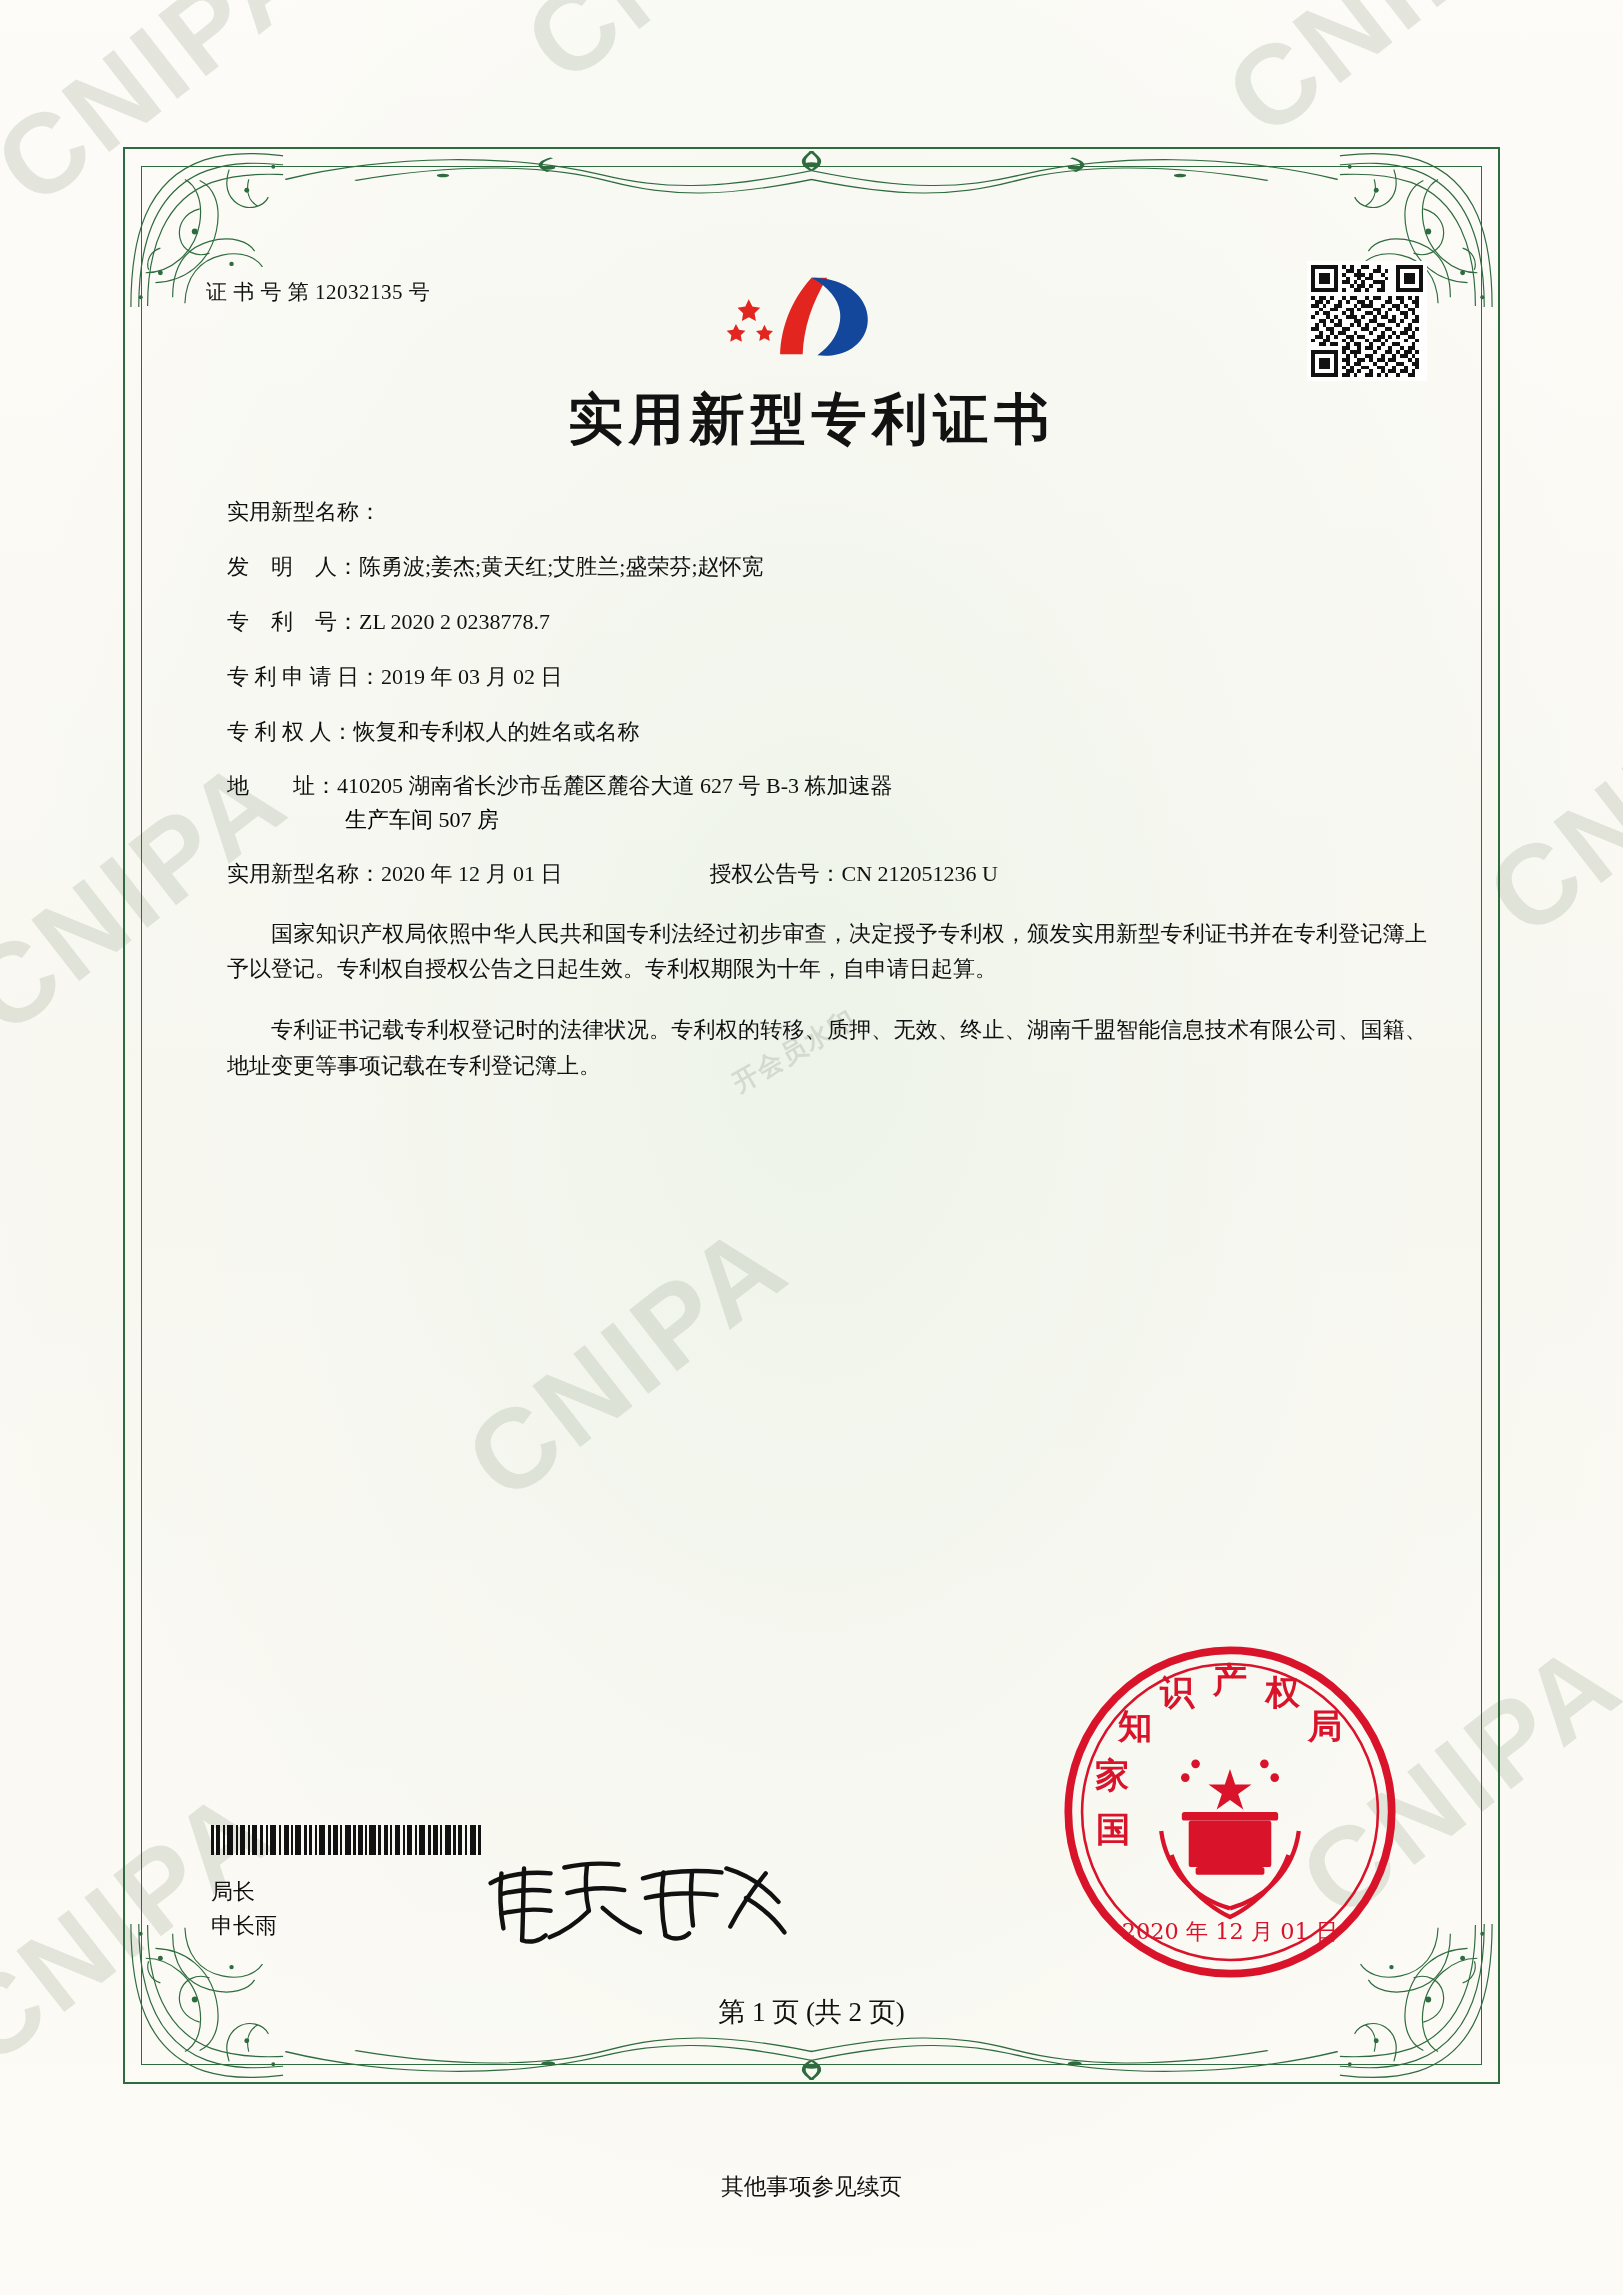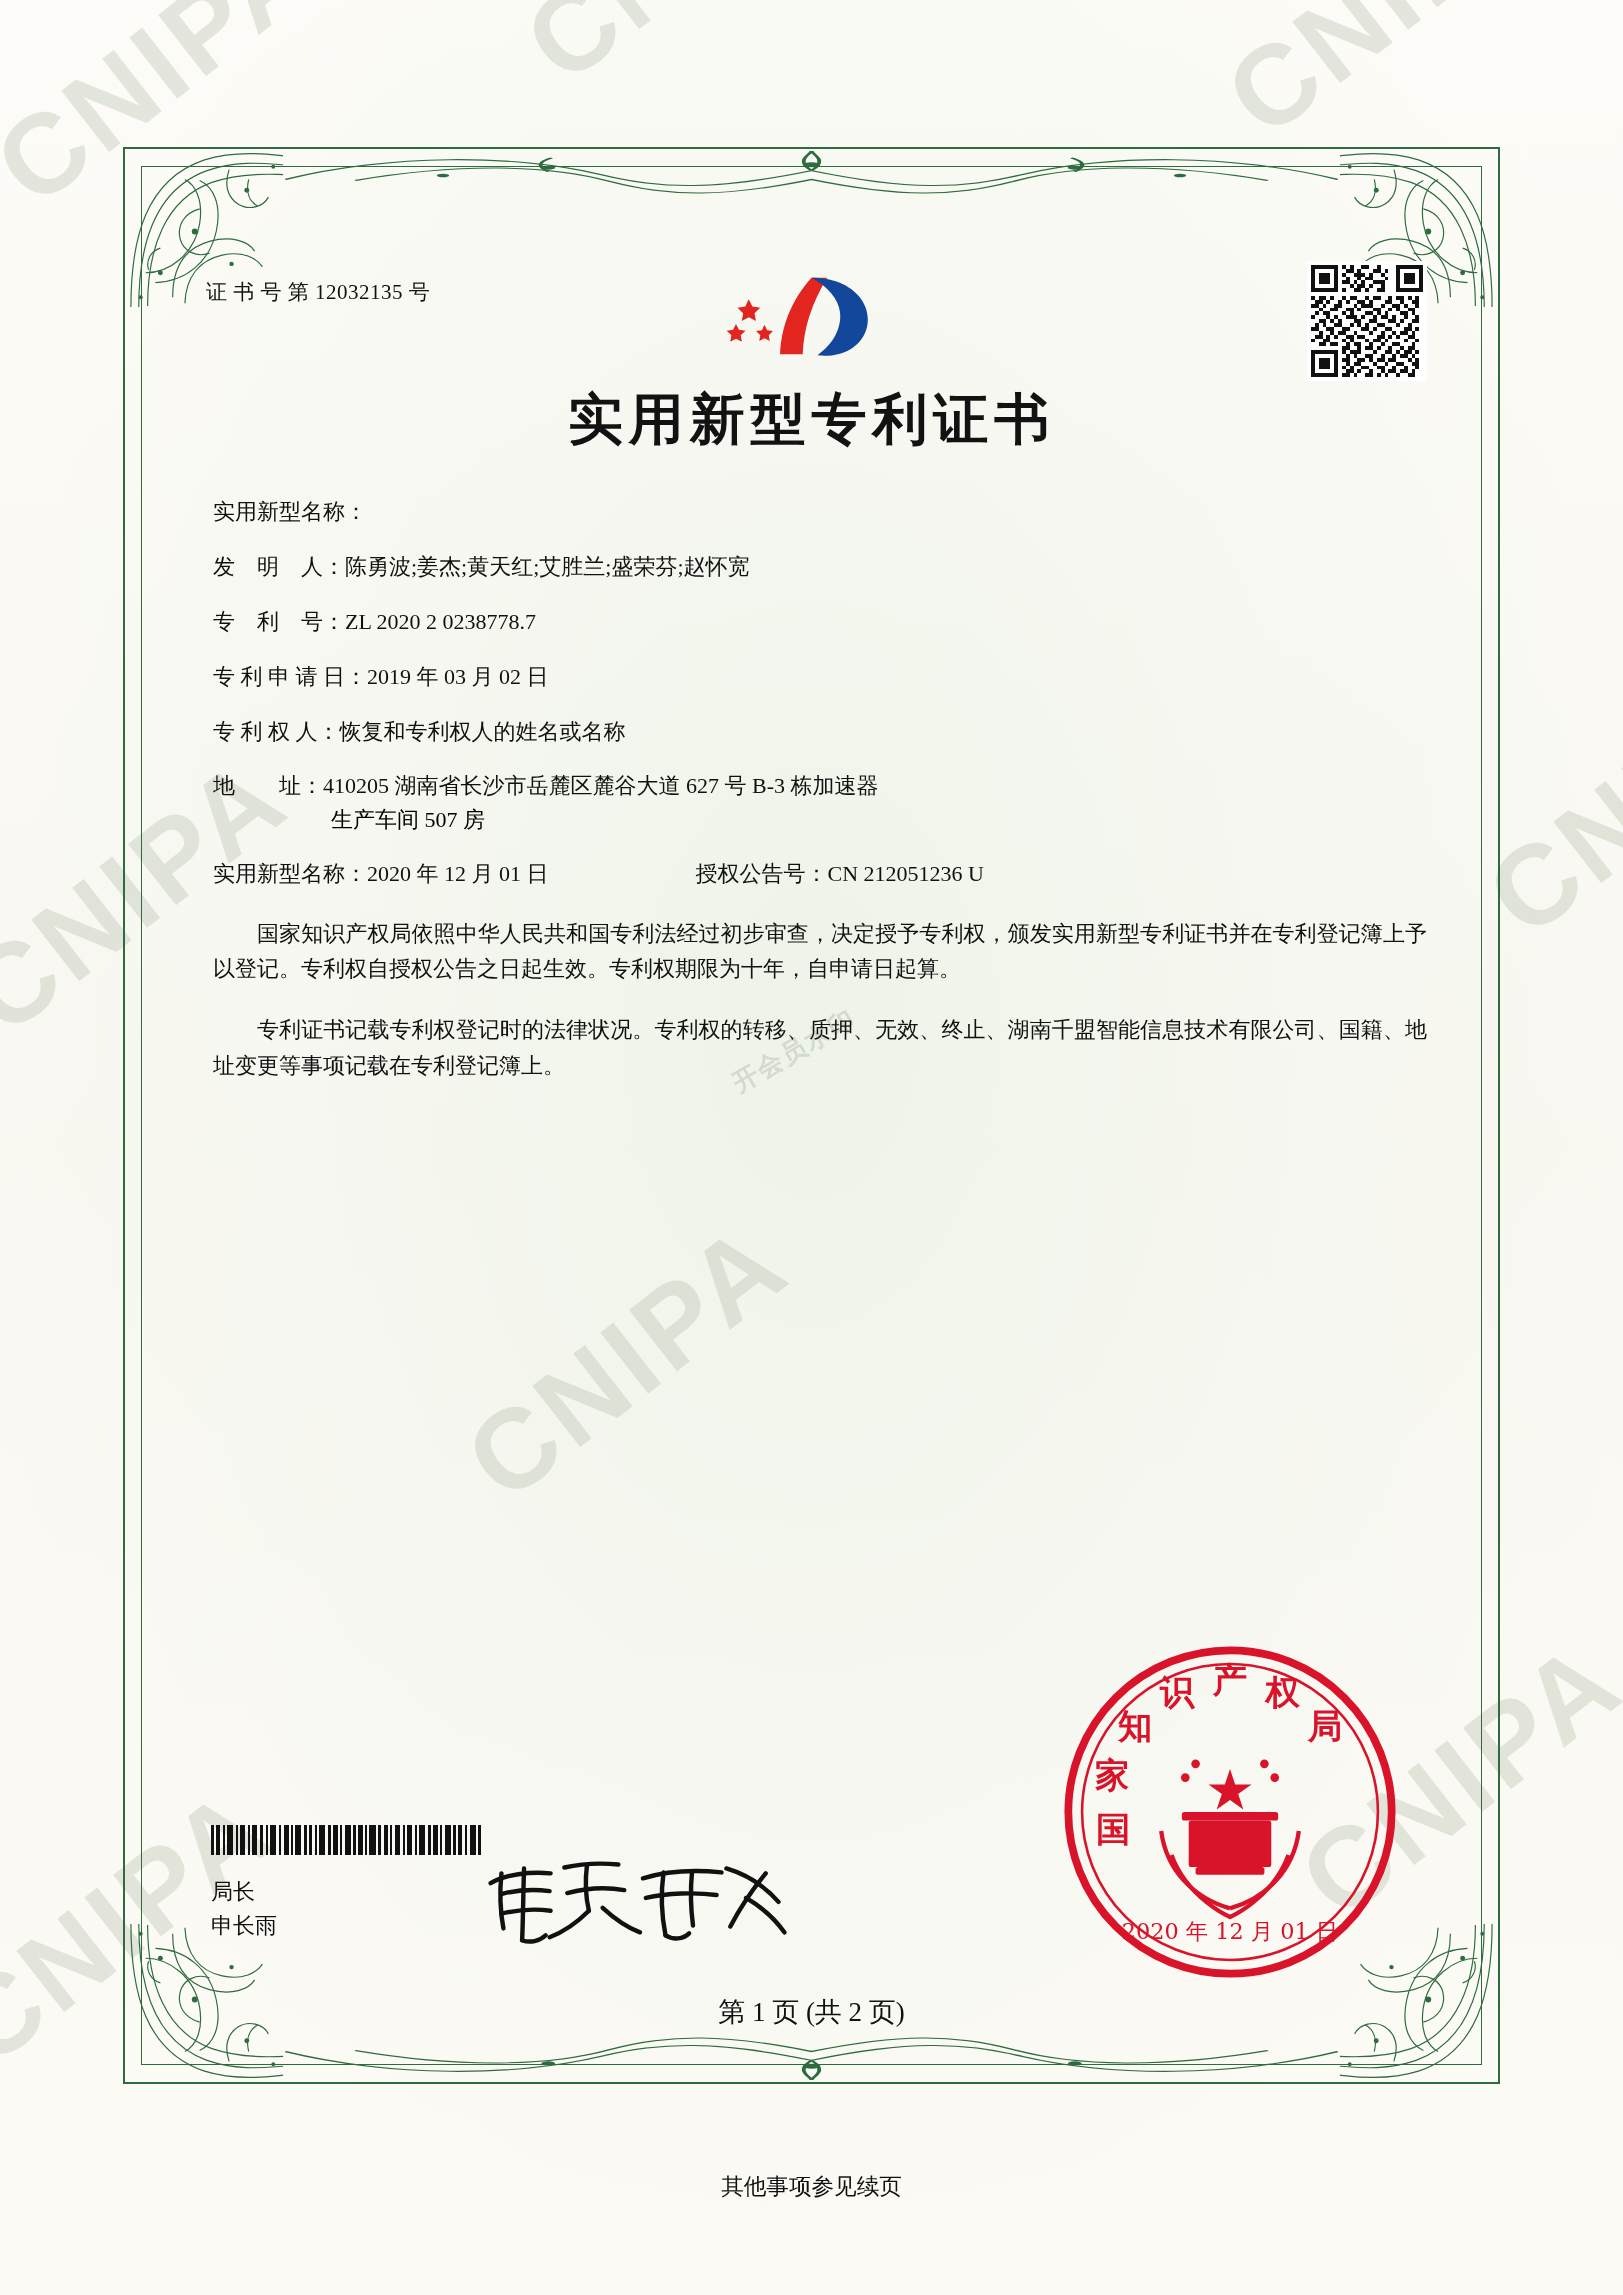--- a/index.html
+++ b/index.html
@@ -114,21 +114,21 @@
     text-align: center;
     font-size: 55px;
     font-weight: 700;
     letter-spacing: 5.9px;
     color: #121212;
     font-family: "DejaVu Serif", "Liberation Serif", serif;
   }
 
   .fields {
     position: absolute;
-    left: 51px; right: 34px; top: 309px;
+    left: 65px; right: 34px; top: 309px;
   }
   .frow {
     display: flex;
     align-items: flex-start;
     margin-bottom: 23px;
     font-size: 22px;
     color: #111;
     line-height: 1.45;
   }
   .flabel {

